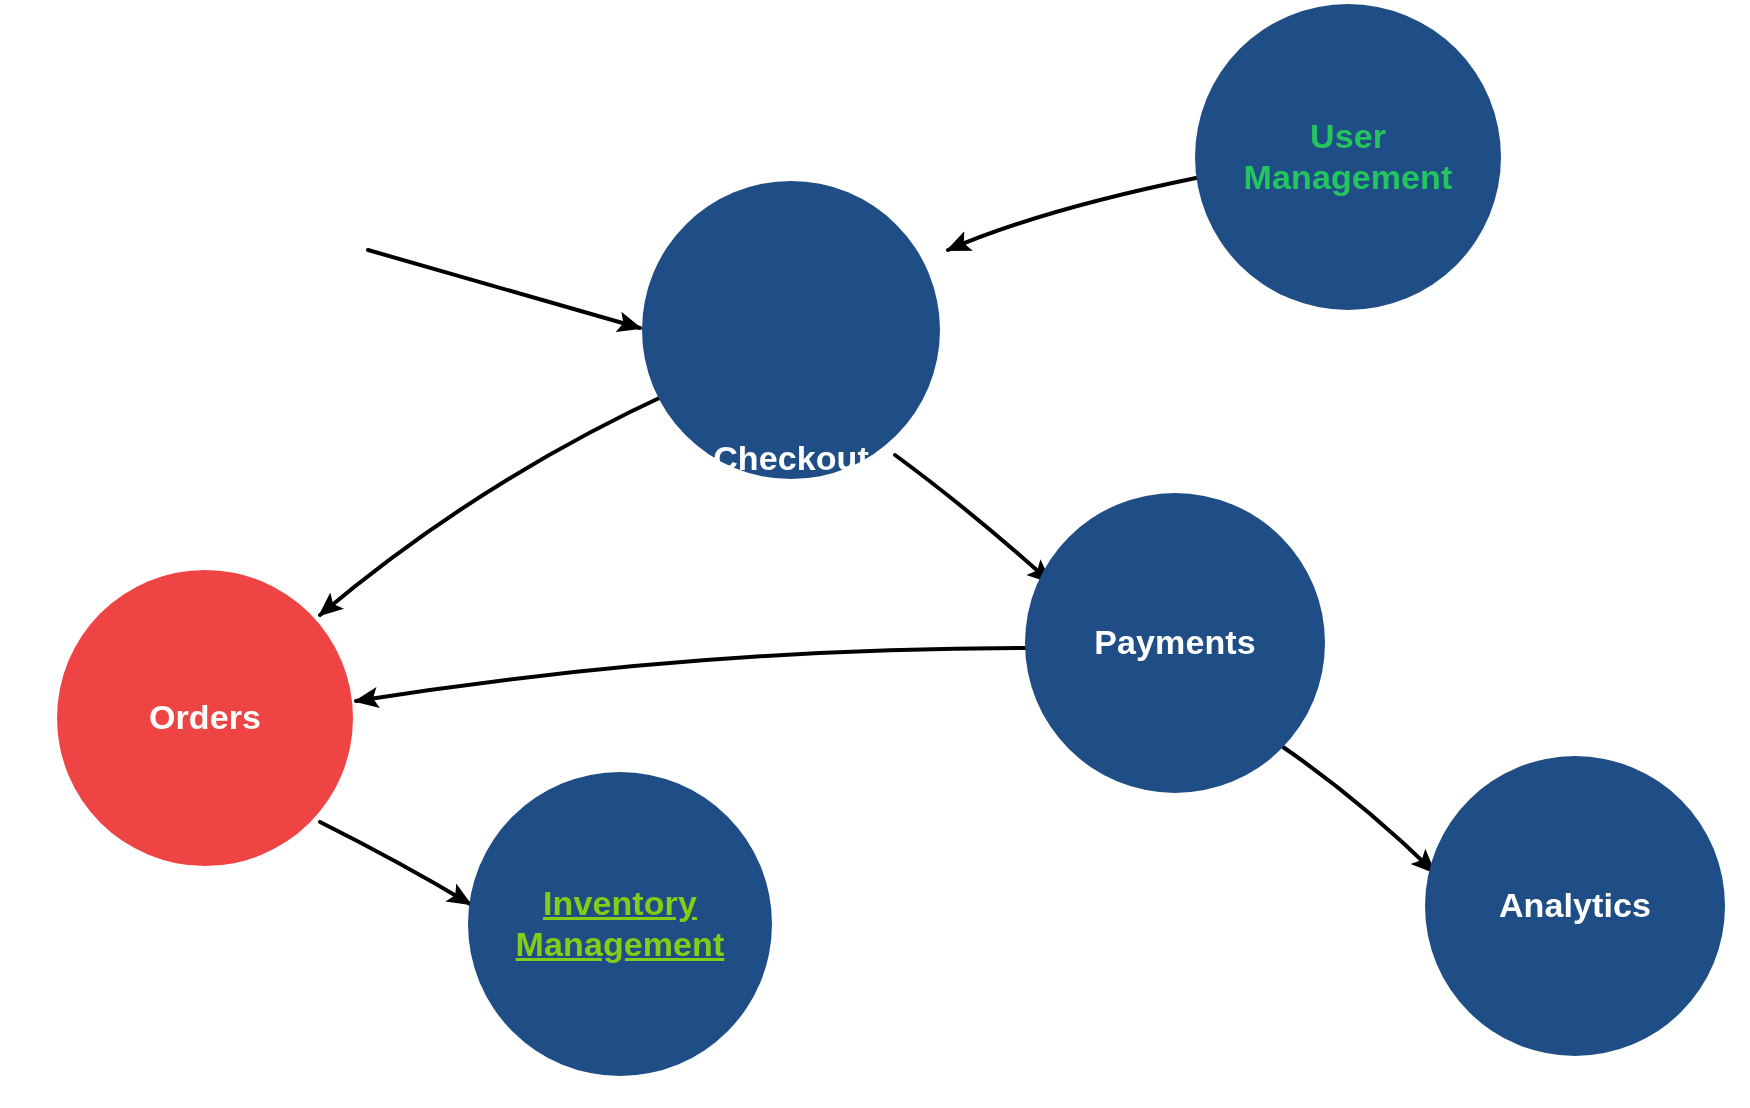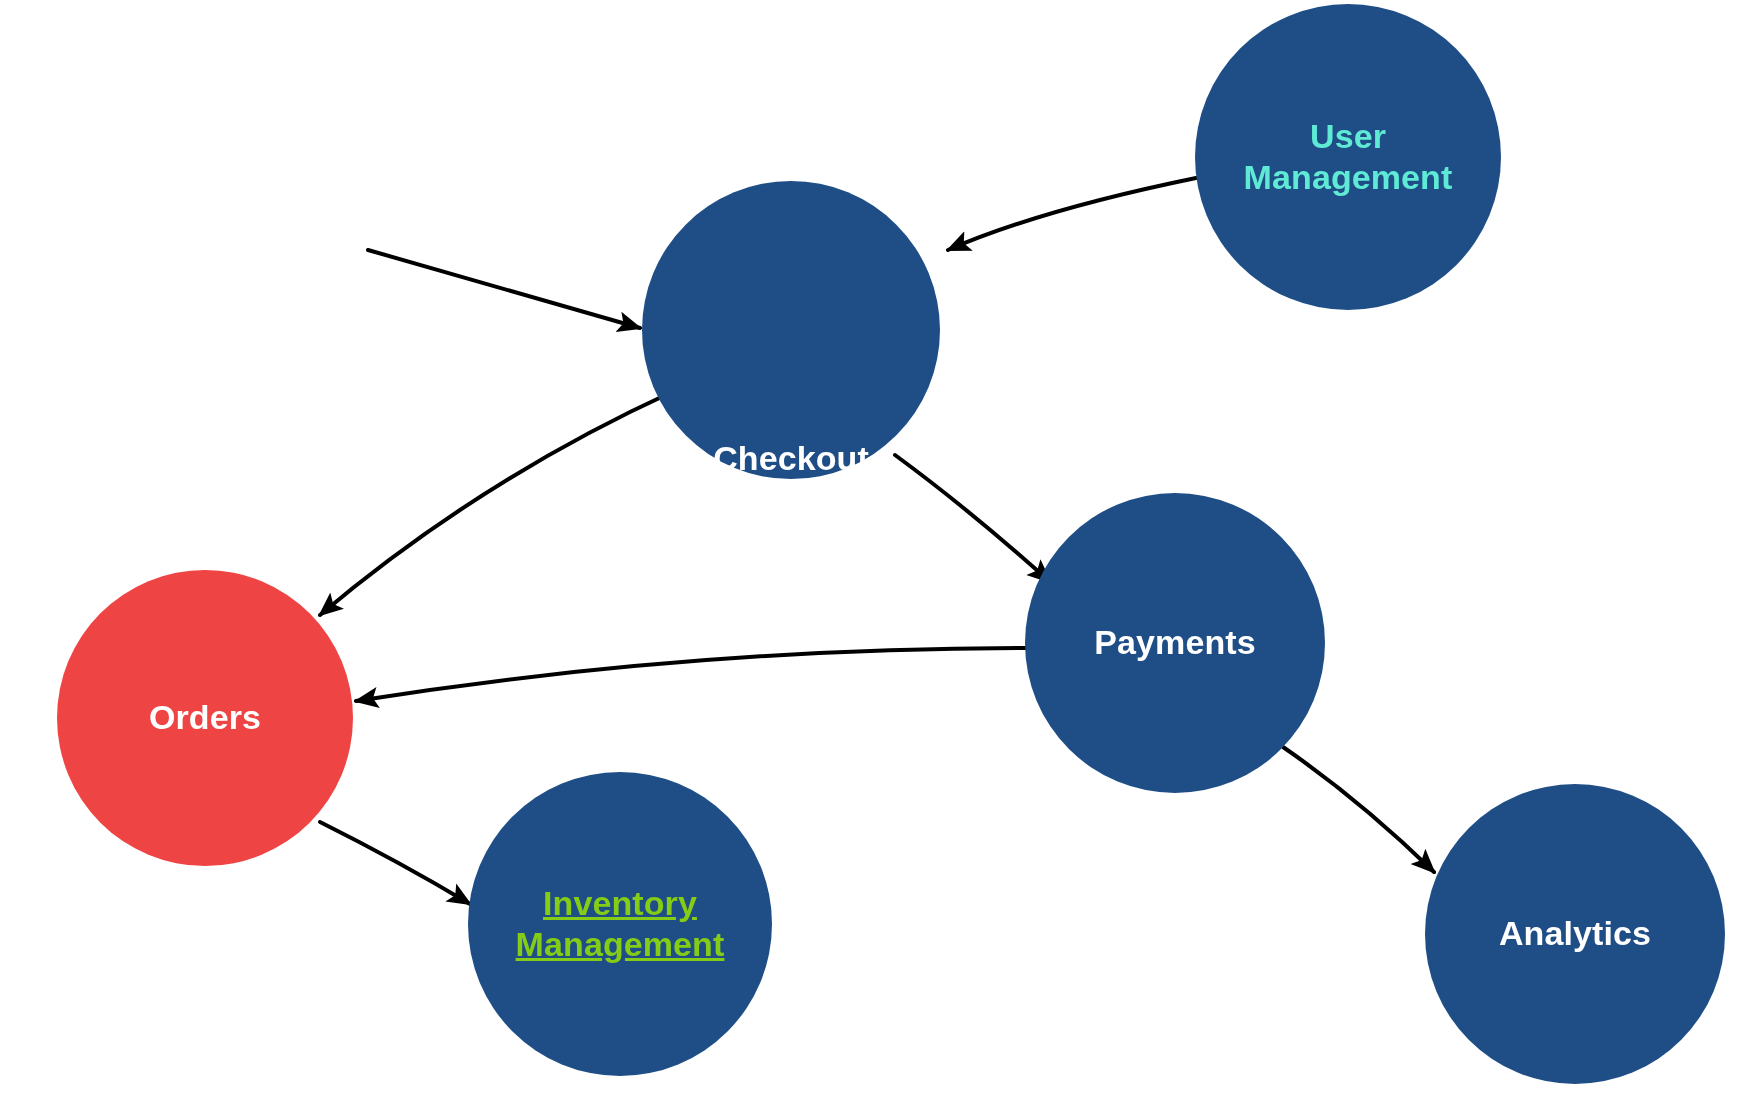--- a/index.html
+++ b/index.html
@@ -68,34 +68,34 @@
     <path class="edge-path" marker-end="url(#arrowhead)" d="M 320 822 Q 400 862 470 904" style="stroke: rgb(0, 0, 0);"></path>
     <path class="edge-path" marker-end="url(#arrowhead)" d="M 1283 747 Q 1360 800 1434 872" style="stroke: rgb(0, 0, 0);"></path>
   </svg>
 
 
   <div class="node" style="left: 642px; top: 181px; width: 298px; height: 298px; background: rgb(31, 78, 135); align-items: flex-end;">
     <span class="node-label" style="color: rgb(255, 255, 255);">Checkout</span>
   </div>
 
   <div class="node" style="left: 1195px; top: 4px; width: 306px; height: 306px; background: rgb(31, 78, 135);">
-    <span class="node-label" style="color: #5eead4;">User
+    <span class="node-label" style="color: #22c55e;">User
 Management</span>
   </div>
 
   <div class="node" style="left: 57px; top: 570px; width: 296px; height: 296px; background: #ef4444;">
     <span class="node-label" style="color: rgb(255, 255, 255);">Orders</span>
   </div>
 
   <div class="node" style="left: 1025px; top: 493px; width: 300px; height: 300px; background: rgb(31, 78, 135);">
     <span class="node-label" style="color: rgb(255, 255, 255);">Payments</span>
   </div>
 
   <div class="node" style="left: 468px; top: 772px; width: 304px; height: 304px; background: rgb(31, 78, 135);">
     <span class="node-label" style="color: #84cc16; text-decoration: underline;">Inventory
 Management</span>
   </div>
 
-  <div class="node" style="left: 1425px; top: 784px; width: 300px; height: 300px; background: rgb(31, 78, 135);">
+  <div class="node" style="left: 1425px; top: 756px; width: 300px; height: 300px; background: rgb(31, 78, 135);">
     <span class="node-label" style="color: rgb(255, 255, 255);">Analytics</span>
   </div>
 
 </div>
 
 </body></html>

